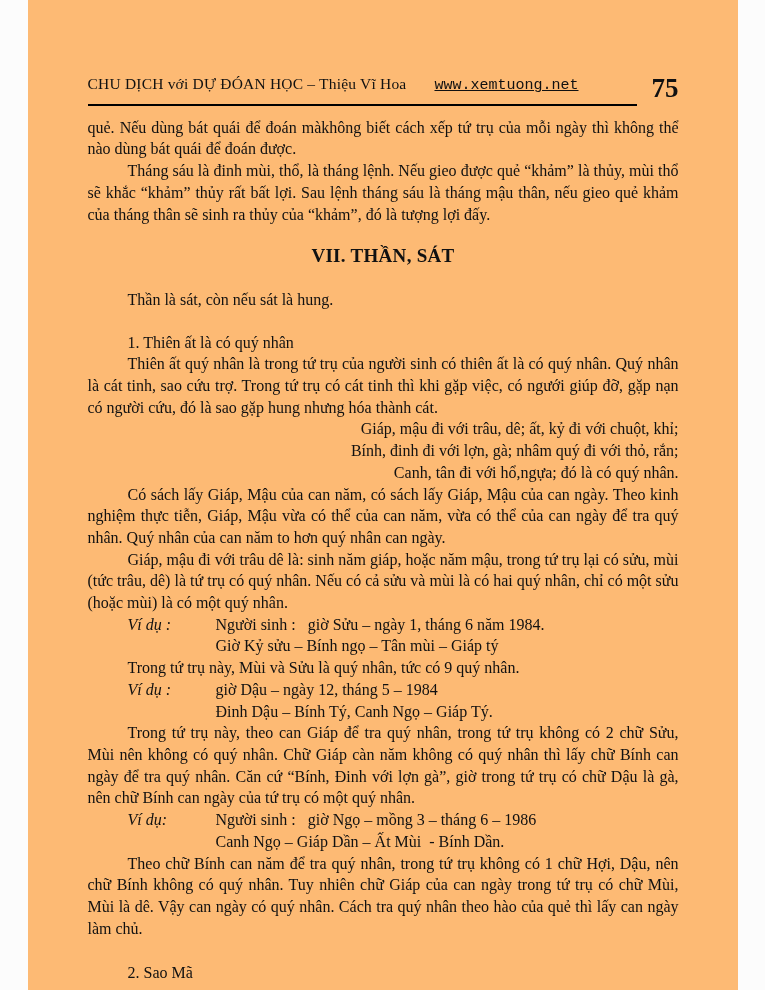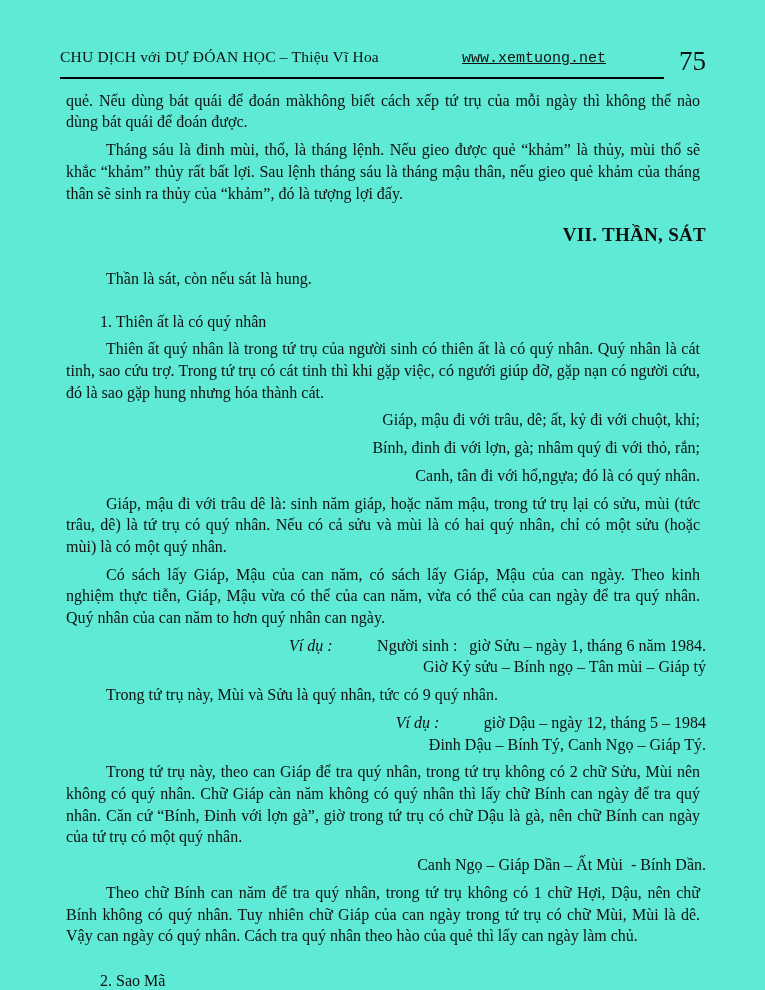--- a/index.html
+++ b/index.html
@@ -2,30 +2,30 @@
 <html><head>
 <meta charset="utf-8">
 <style>
   html, body {
     margin: 0;
     padding: 0;
     background: #fcfcfc;
   }
   .page {
     position: relative;
-    width: 765px;
+    width: 710px;
     height: 990px;
     margin: 0 auto;
-    background: #5eead4;
+    background: #fdba74;
     color: #111;
     font-family: "Liberation Serif", "DejaVu Serif", serif;
     font-size: 16px;
     line-height: 21.7px;
     box-sizing: border-box;
-    padding: 46px 59px 0 60px;
+    padding: 73px 59px 0 60px;
     overflow: hidden;
   }
   
   .header {
     display: flex;
     align-items: flex-start;
   }
   .header-main {
     flex: 1;
     display: flex;
@@ -44,59 +44,58 @@
     color: #111;
     text-decoration: underline;
     margin-right: 58px;
     cursor: pointer;
     font-family: Liberation Mono, monospace;
   }
   .page-num {
     width: 42px;
     text-align: right;
     font-size: 27px;
-    font-weight: normal;
+    font-weight: bold;
     line-height: 27px;
     margin-top: 2px;
   }
   
   .content {
     margin-top: 11px;
   }
   .para {
-    margin: 6px;
+    margin: 0;
     text-align: justify;
     text-indent: 40px;
   }
   .para.no-indent {
     text-indent: 0;
   }
   .para.verse {
     text-align: right;
   }
   .section-heading {
     margin: 20px 0 22px 0;
-    text-align: right;
+    text-align: center;
     font-size: 19px;
     font-weight: bold;
     letter-spacing: 0.3px;
   }
   .sub-heading {
     margin: 21px 0 0 0;
     font-size: 16px;
     font-weight: normal;
     text-indent: 40px;
   }
   .sub-heading.last {
     margin-top: 23px;
   }
   .example {
     display: flex;
     align-items: baseline;
-    justify-content: flex-end;
   }
   .ex-label {
     display: inline-block;
     width: 88px;
     margin-left: 40px;
     font-style: italic;
     flex: none;
     white-space: pre-wrap;
   }
   .ex-content {
@@ -126,22 +125,22 @@
     <p class="para">Thần là sát, còn nếu sát là hung.</p>
 
     <h3 class="sub-heading">1. Thiên ất là có quý nhân</h3>
 
     <p class="para">Thiên ất quý nhân là trong tứ trụ của người sinh có thiên ất là có quý nhân. Quý nhân là cát tinh, sao cứu trợ. Trong tứ trụ có cát tinh thì khi gặp việc, có ngưới giúp đỡ, gặp nạn có người cứu, đó là sao gặp hung nhưng hóa thành cát.</p>
 
     <p class="para verse">Giáp, mậu đi với trâu, dê; ất, kỷ đi với chuột, khỉ;</p>
     <p class="para verse">Bính, đinh đi với lợn, gà; nhâm quý đi với thỏ, rắn;</p>
     <p class="para verse">Canh, tân đi với hổ,ngựa; đó là có quý nhân.</p>
 
+    <p class="para">Có sách lấy Giáp, Mậu của can năm, có sách lấy Giáp, Mậu của can ngày. Theo kinh nghiệm thực tiễn, Giáp, Mậu vừa có thể của can năm, vừa có thể của can ngày để tra quý nhân. Quý nhân của can năm to hơn quý nhân can ngày.</p>
     <p class="para">Giáp, mậu đi với trâu dê là: sinh năm giáp, hoặc năm mậu, trong tứ trụ lại có sửu, mùi (tức trâu, dê) là tứ trụ có quý nhân. Nếu có cả sửu và mùi là có hai quý nhân, chỉ có một sửu (hoặc mùi) là có một quý nhân.</p>
-    <p class="para">Có sách lấy Giáp, Mậu của can năm, có sách lấy Giáp, Mậu của can ngày. Theo kinh nghiệm thực tiễn, Giáp, Mậu vừa có thể của can năm, vừa có thể của can ngày để tra quý nhân. Quý nhân của can năm to hơn quý nhân can ngày.</p>
 
     <div class="example">
       <span class="ex-label">Ví dụ :</span>
       <span class="ex-content">Người sinh :   giờ Sửu – ngày 1, tháng 6 năm 1984.</span>
     </div>
     <div class="example">
       <span class="ex-label"></span>
       <span class="ex-content">Giờ Kỷ sửu – Bính ngọ – Tân mùi – Giáp tý</span>
     </div>
 
@@ -152,20 +151,24 @@
       <span class="ex-content">giờ Dậu – ngày 12, tháng 5 – 1984</span>
     </div>
     <div class="example">
       <span class="ex-label"></span>
       <span class="ex-content">Đinh Dậu – Bính Tý, Canh Ngọ – Giáp Tý.</span>
     </div>
 
     <p class="para">Trong tứ trụ này, theo can Giáp để tra quý nhân, trong tứ trụ không có 2 chữ Sửu, Mùi nên không có quý nhân. Chữ Giáp càn năm không có quý nhân thì lấy chữ Bính can ngày để tra quý nhân. Căn cứ “Bính, Đinh với lợn gà”, giờ trong tứ trụ có chữ Dậu là gà, nên chữ Bính can ngày của tứ trụ có một quý nhân.</p>
 
     <div class="example">
+      <span class="ex-label">Ví dụ:</span>
+      <span class="ex-content">Người sinh :   giờ Ngọ – mồng 3 – tháng 6 – 1986</span>
+    </div>
+    <div class="example">
       <span class="ex-label"></span>
       <span class="ex-content">Canh Ngọ – Giáp Dần – Ất Mùi  - Bính Dần.</span>
     </div>
 
     <p class="para">Theo chữ Bính can năm để tra quý nhân, trong tứ trụ không có 1 chữ Hợi, Dậu, nên chữ Bính không có quý nhân. Tuy nhiên chữ Giáp của can ngày trong tứ trụ có chữ Mùi, Mùi là dê. Vậy can ngày có quý nhân. Cách tra quý nhân theo hào của quẻ thì lấy can ngày làm chủ.</p>
 
     <h3 class="sub-heading last">2. Sao Mã</h3>
 
   </div>
 </div>

